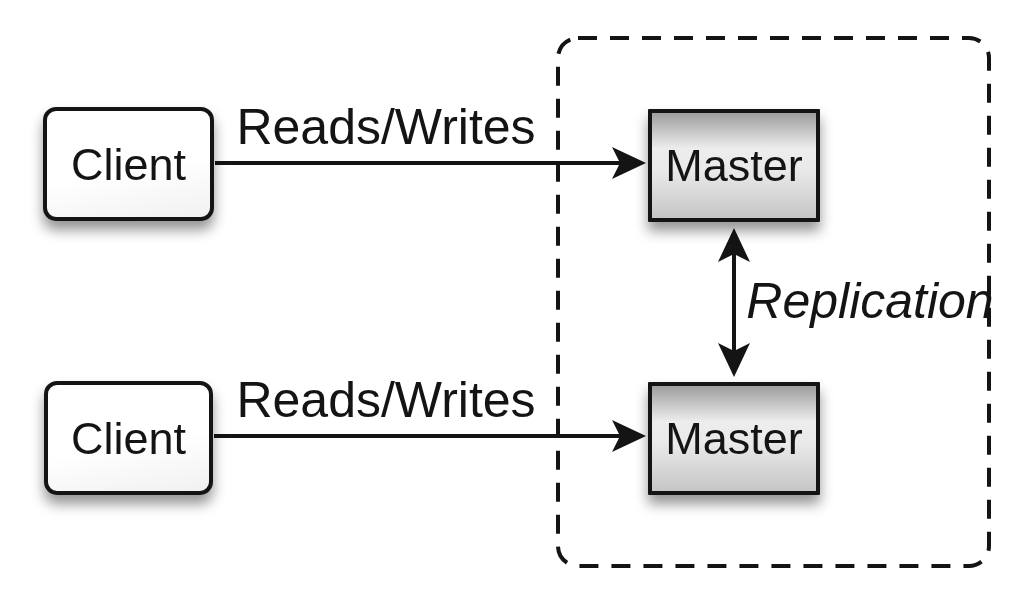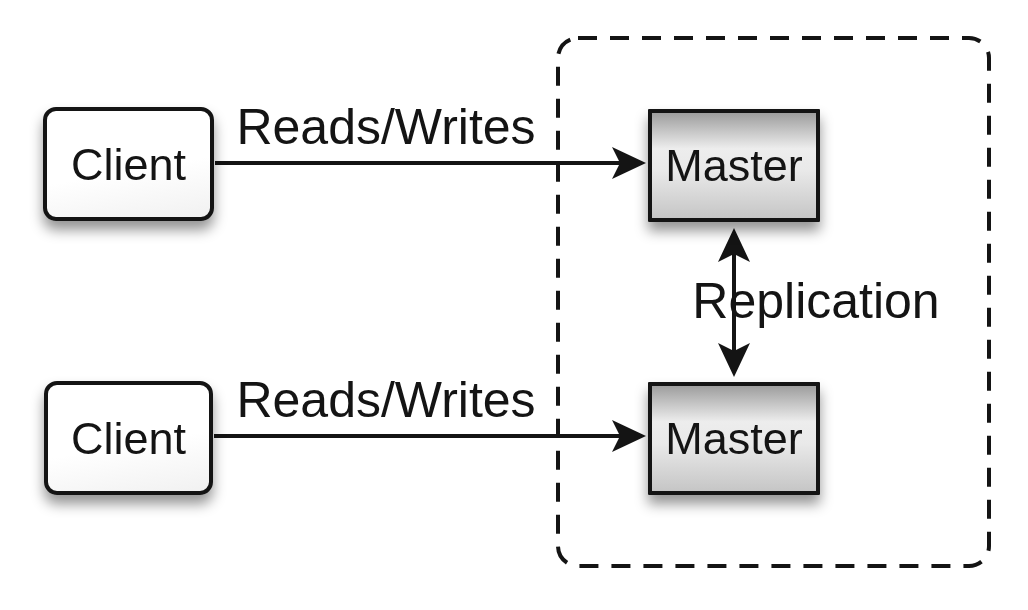--- a/index.html
+++ b/index.html
@@ -50,21 +50,21 @@
   .edge-label {
     position: absolute;
     transform: translate(-50%, -50%);
     font-size: 50px;
     line-height: 1;
     white-space: nowrap;
     color: #141414;
   }
   #label-reads-writes-top    { left: 386px; top: 127px; }
   #label-reads-writes-bottom { left: 386px; top: 400px; }
-  #label-replication         { left: 816px; top: 301px; }
+  #label-replication         { left: 870px; top: 301px; font-style: italic; }
 </style>
 </head>
 <body>
 
 <div class="stage">
 
   <svg class="connector-layer" viewBox="0 0 1028 610" xmlns="http://www.w3.org/2000/svg">
 
     <rect x="558" y="38" width="431" height="528" rx="20" fill="none" stroke="#141414" stroke-width="4" stroke-dasharray="19 13"></rect>
 

